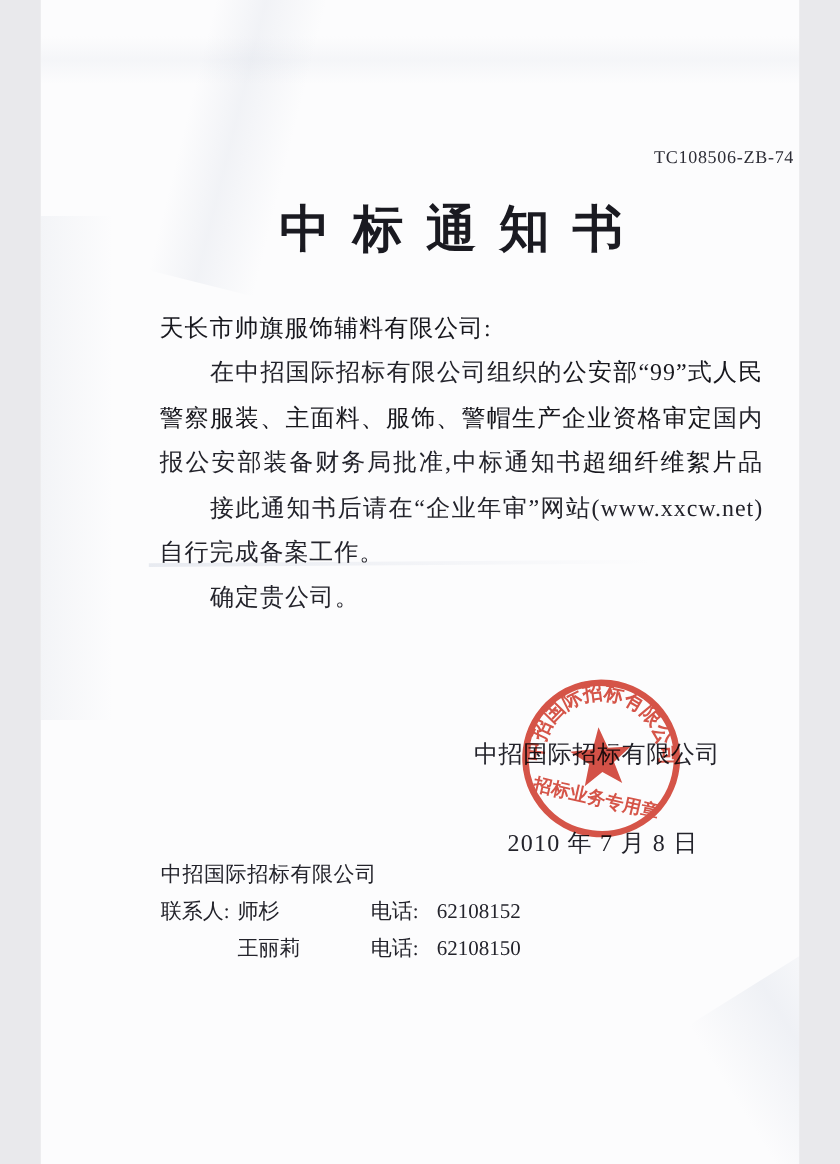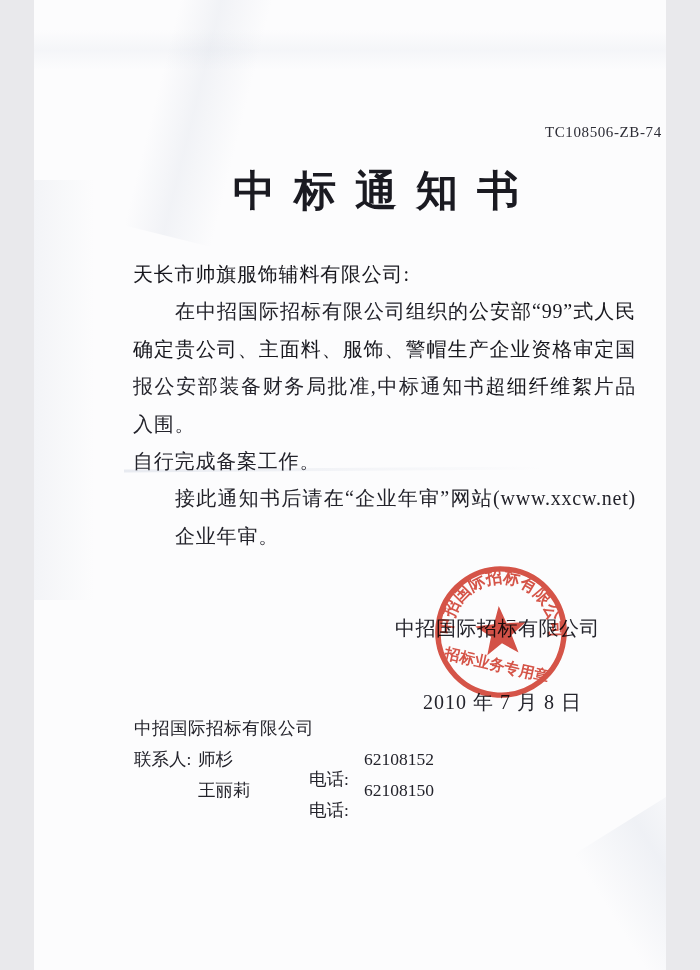--- a/index.html
+++ b/index.html
@@ -36,46 +36,45 @@
   .sig-date{position:absolute;left:389px;top:649px;font-size:20px;letter-spacing:1px;white-space:nowrap;margin-top:40px;}
 
   .stamp{position:absolute;left:398px;top:563px;width:138px;height:138px;
     transform:rotate(7deg);opacity:.87;mix-blend-mode:multiply;}
 
   .footer{position:absolute;left:100px;top:712px;font-size:17.5px;}
   .footer-company{height:32px;line-height:32px;letter-spacing:.5px;}
   .contact-row{height:31px;line-height:31px;display:flex;justify-content:flex-end;}
   .c-label{width:64px;display:inline-block;}
   .c-name{width:111px;display:inline-block;}
-  .c-phone-label{width:55px;display:inline-block;margin-top:20px;}
+  .c-phone-label{width:55px;display:inline-block;}
 </style>
 </head>
 <body>
 
 <div id="paper">
 
   <div class="crease crease-topleft"></div>
   <div class="crease crease-top"></div>
   <div class="crease crease-mid"></div>
   <div class="crease crease-left"></div>
   <div class="crease crease-botright"></div>
 
   <div class="doc-code">TC108506-ZB-74</div>
 
   <div class="title">中标通知书</div>
 
   <div class="body-block">
     <div class="line"><span class="b">天长市帅旗服饰辅料有限公司:</span></div>
     <div class="line fill indent"><span>在中招国际招标有限公司组织的</span><span class="b">公安部“99”式人民</span></div>
-    <div class="line fill"><span class="b">确定贵公司、主面料、服饰、警帽生产企业资格审定</span><span>国内邀</span></div>
+    <div class="line fill"><span class="b">警察服装、主面料、服饰、警帽生产企业资格审定</span><span>国内邀</span></div>
     <div class="line fill"><span>报公安部装备财务局批准,中标通知书</span><span class="b">超细纤维絮片</span><span>品种</span></div>
-    <div class="line"><span>入围。</span></div>
+    <div class="line fill indent"><span>接此通知书后请在“企业年审”网站(www.xxcw.net)</span></div>
     <div class="line"><span>自行完成备案工作。</span></div>
-    <div class="line fill indent"><span>接此通知书后请在“企业年审”网站(www.xxcw.net)</span></div>
-    <div class="line indent"><span>企业年审。</span></div>
+    <div class="line indent"><span>确定贵公司。</span></div>
   </div>
 
   <div class="sig-company">中招国际招标有限公司</div>
   <div class="sig-date">2010 年 7 月 8 日</div>
 
   <svg class="stamp" viewBox="0 0 140 140" aria-hidden="true">
     <circle cx="70" cy="70" r="64" fill="none" stroke="#d23b2c" stroke-width="5.5"></circle>
     <path id="arcPath" d="M 20.8 78.7 A 50 50 0 1 1 119.2 78.7" fill="none"></path>
     <text font-size="19" font-weight="bold" fill="#d23b2c">
       <textPath href="#arcPath" startOffset="0" textLength="166" lengthAdjust="spacingAndGlyphs">中招国际招标有限公司</textPath>

